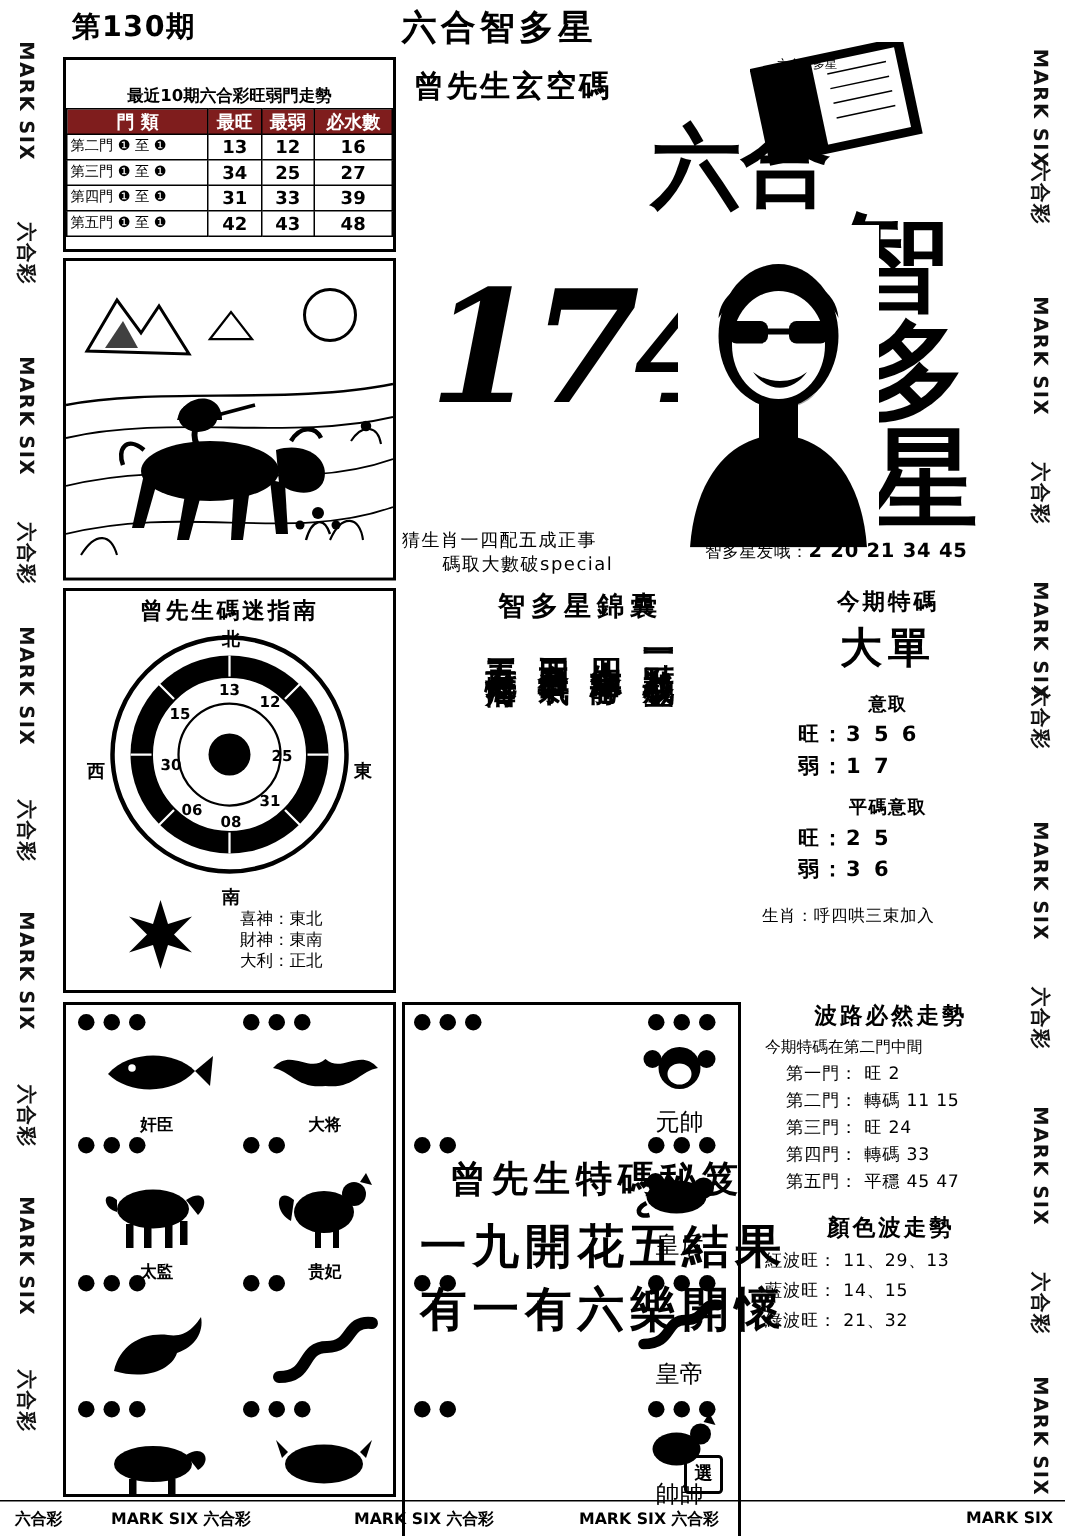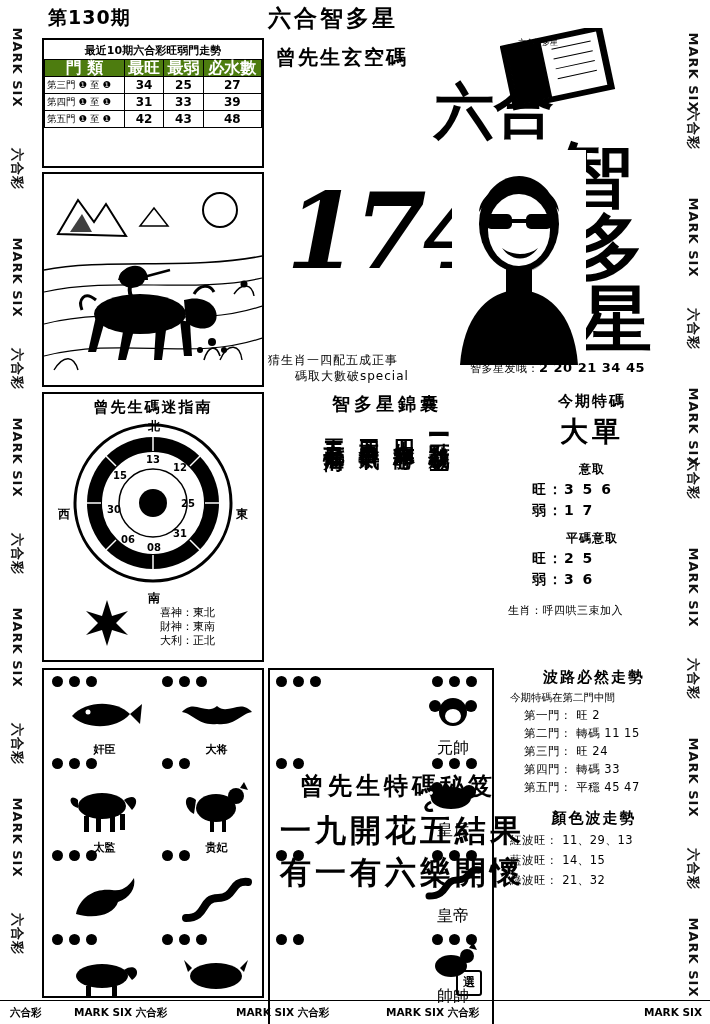--- a/index.html
+++ b/index.html
@@ -25,24 +25,24 @@
   }
   .rail .wm.cn{font-size:13px;font-weight:bold;}
   .issue{position:absolute;left:48px;top:5px;font-size:19px;font-weight:bold;letter-spacing:1px;}
   .maintitle{position:absolute;left:268px;top:3px;font-size:23px;font-weight:bold;letter-spacing:3px;}
 
   
   .box{position:absolute;border:2px solid #000;background:#fff;box-sizing:border-box;}
 
   
   #trend-box{left:42px;top:38px;width:222px;height:130px;}
-  .trend-title{font-size:11px;font-weight:bold;text-align:center;padding:3px 0 1px;letter-spacing:0px;}
+  .trend-title{font-size:11px;font-weight:bold;text-align:center;padding:16px 0 1px;letter-spacing:0px;}
   table.trend{border-collapse:collapse;width:100%;font-size:11px;}
   table.trend th,table.trend td{border:1px solid #000;text-align:center;height:16px;line-height:16px;padding:0;}
-  table.trend th{background:#4d7c0f;color:#fff;font-weight:bold;font-size:16px;}
+  table.trend th{background:#7f1d1d;color:#fff;font-weight:bold;font-size:12px;}
   table.trend td.lbl{font-size:9.5px;text-align:left;padding-left:2px;white-space:nowrap;}
   table.trend td.num{font-weight:bold;font-size:12px;}
 
   
   #ink-box{left:42px;top:172px;width:222px;height:215px;overflow:hidden;background:#fff;}
   .ink-svg{display:block;}
 
   
   .xk-title{position:absolute;left:276px;top:44px;font-size:20px;font-weight:bold;letter-spacing:2px;}
 
@@ -156,20 +156,26 @@
 
   <div class="box" id="trend-box">
     <div class="trend-title">最近10期六合彩旺弱門走勢</div>
     <table class="trend">
       <tbody>
           <tr>
         <th>門 類</th>
         <th>最旺</th>
         <th>最弱</th>
         <th>必水數</th>
+      </tr>
+      <tr>
+        <td class="lbl">第二門 ❶ 至 ❶</td>
+        <td class="num">13</td>
+        <td class="num">12</td>
+        <td class="num">16</td>
       </tr>
       <tr>
         <td class="lbl">第三門 ❶ 至 ❶</td>
         <td class="num">34</td>
         <td class="num">25</td>
         <td class="num">27</td>
       </tr>
       <tr>
         <td class="lbl">第四門 ❶ 至 ❶</td>
         <td class="num">31</td>

